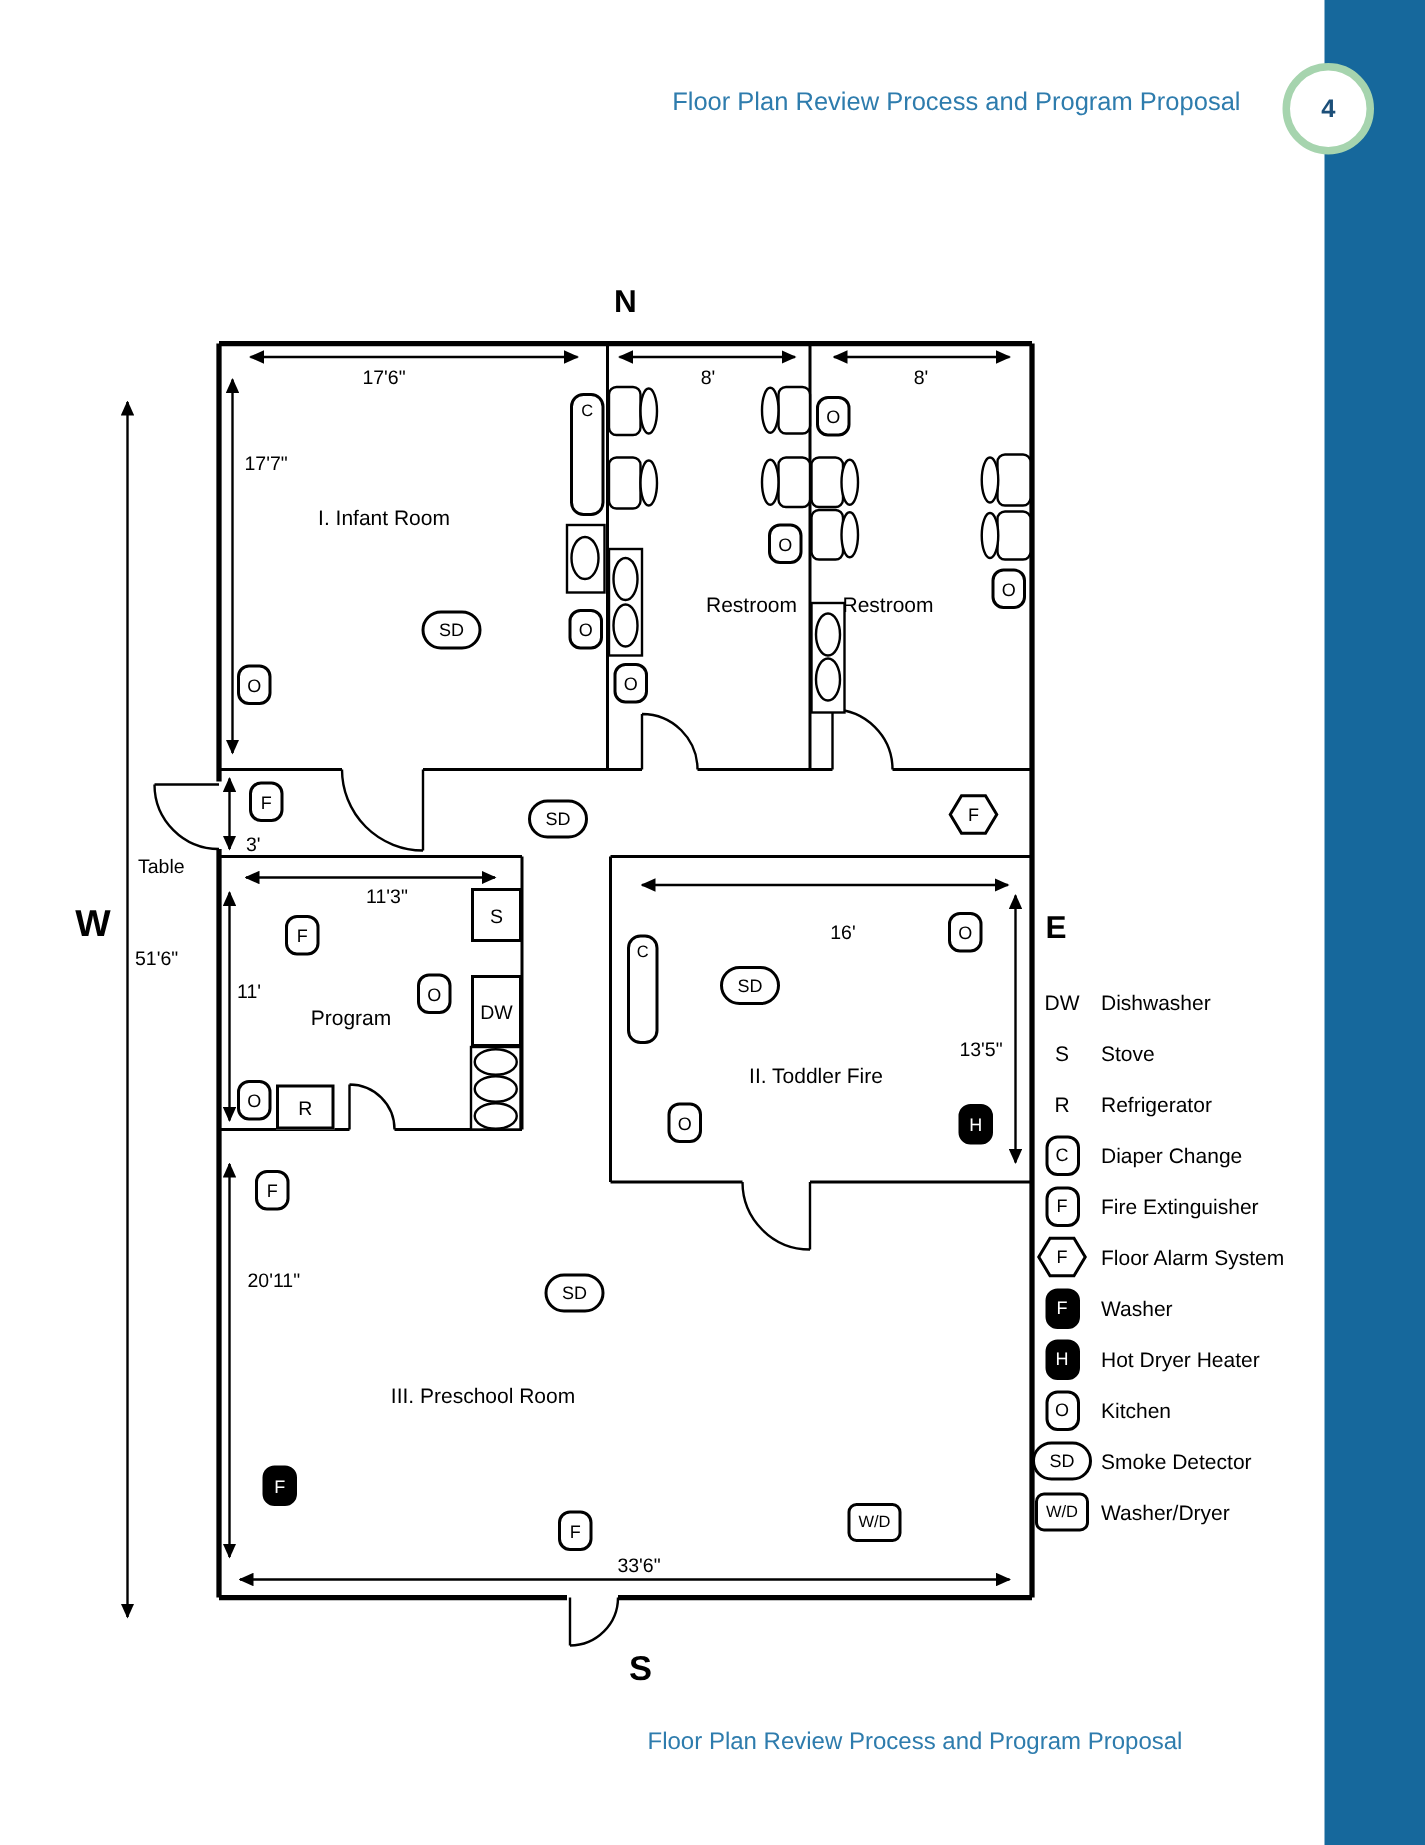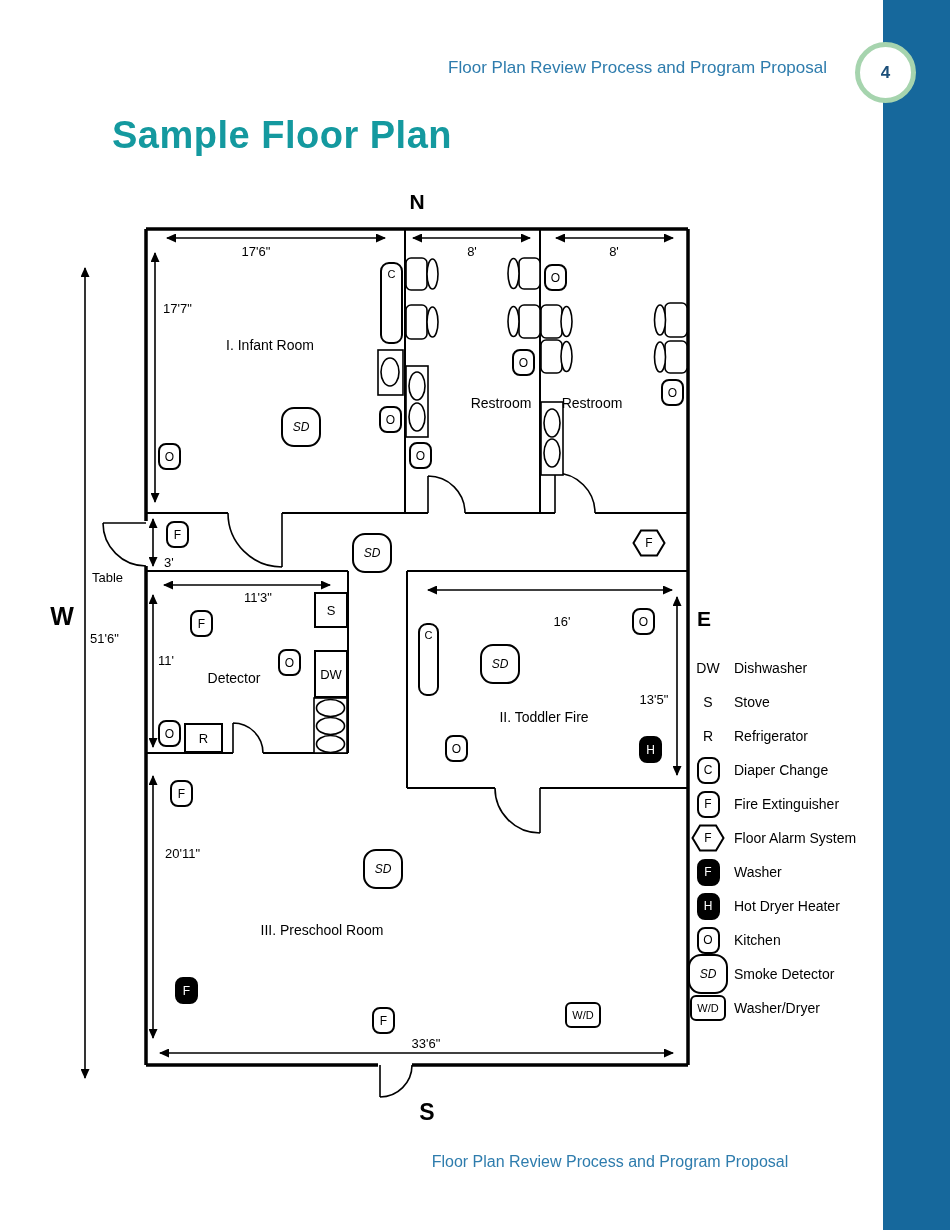--- a/index.html
+++ b/index.html
@@ -15,21 +15,21 @@
   .doc-title{position:absolute;left:112px;top:114px;font-size:38px;font-weight:bold;
              color:#14999f;letter-spacing:.5px;}
   .footer{position:absolute;top:1153px;left:270px;width:680px;text-align:center;
           color:#2e7cad;font-size:16px;}
   .plan-svg{position:absolute;left:0;top:0;}
   
   .chip{position:absolute;width:23px;height:27px;border:2px solid #000;border-radius:8px;
         background:#fff;box-sizing:border-box;display:flex;align-items:center;
         justify-content:center;font-size:12px;line-height:1;z-index:3;}
   .chip.black{background:#000;color:#fff;border-color:#000;}
-  .chip.oval{width:40px;height:40px;border-radius:13px;font-style:italic;}
+  .chip.oval{width:40px;height:26px;border-radius:13px;}
   .chip.wide{width:36px;height:26px;border-radius:6px;font-size:11px;}
   .chip.table-v{align-items:flex-start;padding-top:5px;border-radius:9px;font-size:11px;}
   .abox{position:absolute;border:2px solid #000;background:#fff;box-sizing:border-box;
         display:flex;align-items:center;justify-content:center;font-size:13px;z-index:2;}
   .hexwrap{position:absolute;width:34px;height:28px;z-index:3;}
   .hexwrap svg{position:absolute;left:0;top:0;}
   .hexlabel{position:absolute;left:0;top:0;width:34px;height:28px;display:flex;
             align-items:center;justify-content:center;font-size:12px;}
   .dim{position:absolute;font-size:13px;white-space:nowrap;z-index:2;}
   .dim.c{text-align:center;}
@@ -47,21 +47,20 @@
 </head>
 <body>
 
 <div class="page">
 
   <div class="bar"></div>
   <div class="badge">
     <span>4</span>
   </div>
   <div class="header-title">Floor Plan Review Process and Program Proposal</div>
-  <div class="doc-title">Sample Floor Plan</div>
 
   <svg class="plan-svg" width="950" height="1230" viewBox="0 0 950 1230">
     <defs>
       <marker id="ah" markerWidth="10" markerHeight="9" refX="9" refY="4.5" orient="auto-start-reverse" markerUnits="userSpaceOnUse">
         <path d="M0,0 L10,4.5 L0,9 z" fill="#000"></path>
       </marker>
     </defs>
 
     <g stroke="#000" stroke-width="3.5" fill="none">
       <path d="M146,229 H688"></path>
@@ -164,24 +163,24 @@
       <line x1="153" y1="776" x2="153" y2="1038" marker-start="url(#ah)" marker-end="url(#ah)"></line>
       <line x1="160" y1="1053" x2="673" y2="1053" marker-start="url(#ah)" marker-end="url(#ah)"></line>
     </g>
   </svg>
 
   <div class="compass" style="left:402px;top:190px;width:30px;font-size:21px">N</div>
   <div class="compass" style="left:412px;top:1099px;width:30px;font-size:23px">S</div>
   <div class="compass" style="left:44px;top:602px;width:36px;font-size:25px">W</div>
   <div class="compass" style="left:689px;top:607px;width:30px;font-size:21px">E</div>
 
-  <div class="room" style="left:190px;top:337px;width:160px">I. Infant Room</div>
+  <div class="room" style="left:176px;top:337px;width:160px">I. Infant Room</div>
   <div class="room" style="left:446px;top:395px;width:110px">Restroom</div>
   <div class="room" style="left:537px;top:395px;width:110px">Restroom</div>
-  <div class="room" style="left:174px;top:670px;width:120px">Detector</div>
+  <div class="room" style="left:174px;top:670px;width:120px">Program</div>
   <div class="room" style="left:464px;top:709px;width:160px">II. Toddler Fire</div>
   <div class="room" style="left:232px;top:922px;width:180px">III. Preschool Room</div>
 
   <div class="dim c" style="left:216px;top:244px;width:80px">17'6"</div>
   <div class="dim c" style="left:442px;top:244px;width:60px">8'</div>
   <div class="dim c" style="left:584px;top:244px;width:60px">8'</div>
   <div class="dim" style="left:163px;top:301px">17'7"</div>
   <div class="dim" style="left:164px;top:555px">3'</div>
   <div class="dim c" style="left:218px;top:590px;width:80px">11'3"</div>
   <div class="dim" style="left:158px;top:653px">11'</div>

